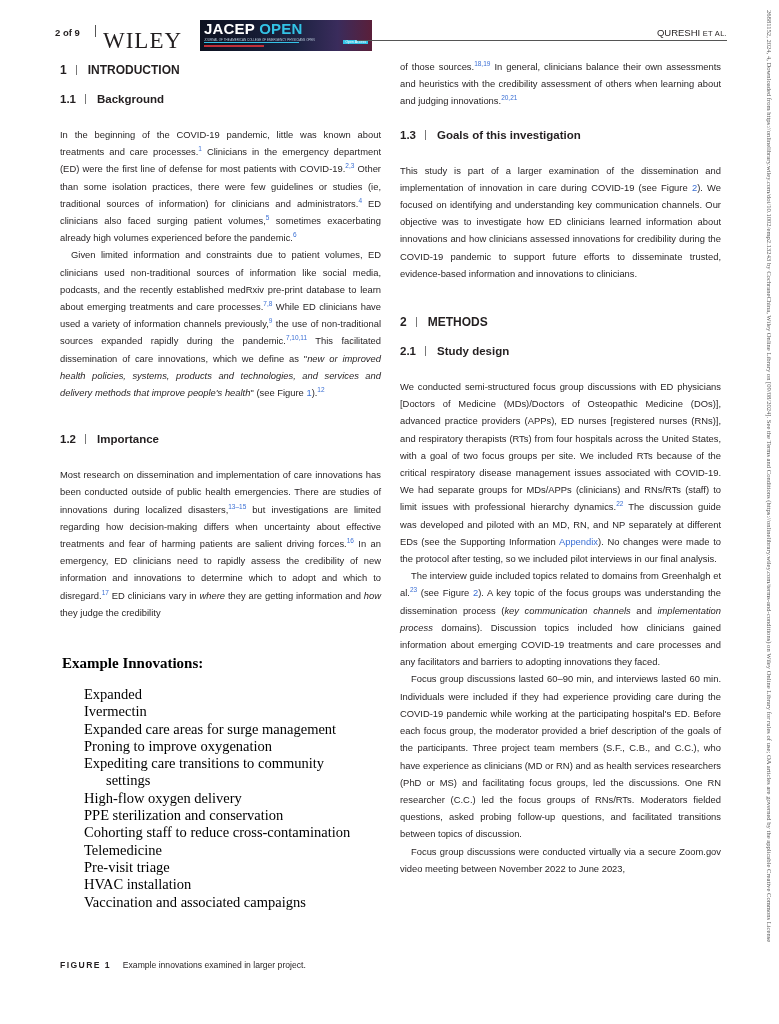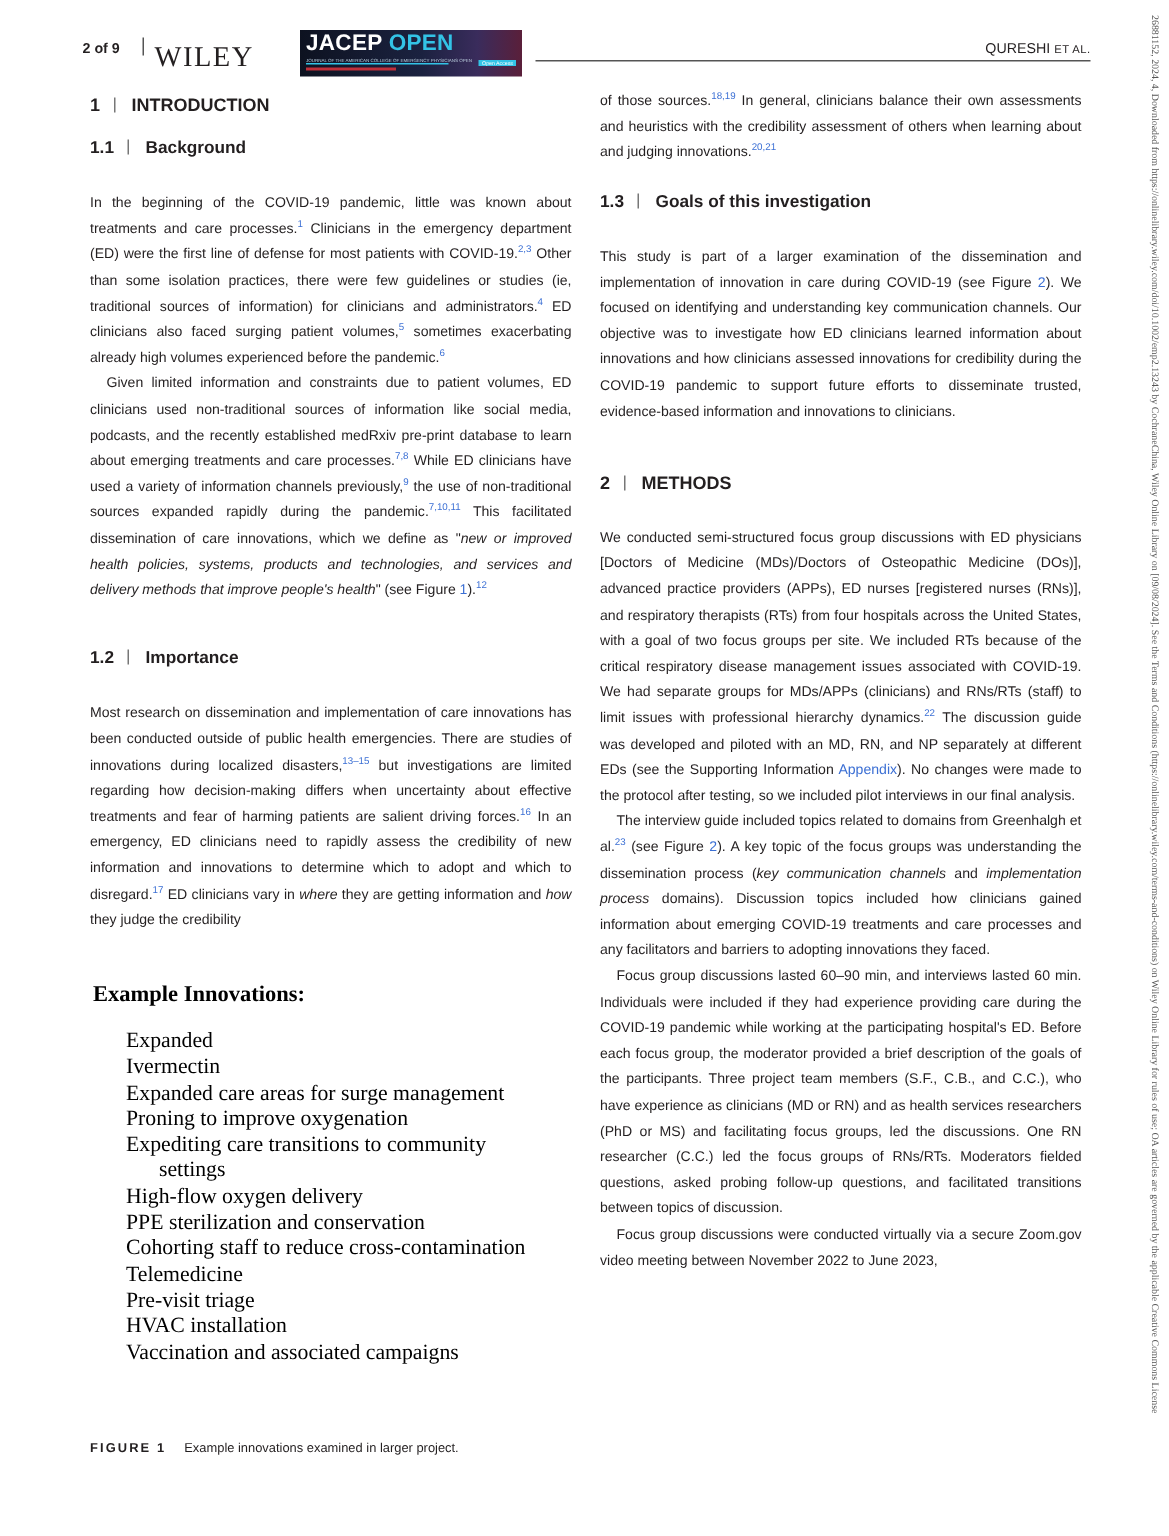--- a/index.html
+++ b/index.html
@@ -1,22 +1,22 @@
 <!DOCTYPE html>
 <html><head>
 <meta charset="utf-8">
 <style>
   html, body { margin: 0; padding: 0; background: #ffffff; }
   body { width: 779px; height: 1024px; position: relative; overflow: hidden;
          font-family: "Liberation Sans", sans-serif; color: #231f20; }
   .header { position: absolute; top: 22px; left: 55px; right: 52px; height: 30px; }
   .page-num { position: absolute; left: 0; top: 5px; font-size: 9.5px; font-weight: bold; color: #231f20; }
   .page-sep { position: absolute; left: 40px; top: 3px; width: 1px; height: 12px; background: #555; }
-  .wiley { position: absolute; left: 48px; top: 6px; font-family: "Liberation Serif", serif; font-size: 19px; letter-spacing: 1px; color: #231f20; }
-  .jacep { position: absolute; left: 145px; top: -2px; width: 148px; height: 31px;
+  .wiley { position: absolute; left: 48px; top: 6px; font-family: "Liberation Serif", serif; font-size: 23px; letter-spacing: 1px; color: #231f20; }
+  .jacep { position: absolute; left: 145px; top: -2px; width: 172px; height: 31px;
            background: linear-gradient(90deg, #0d1220 0%, #1b2240 55%, #3a2c5c 80%, #5a1f3a 100%); overflow: hidden; }
   .jacep .t1 { position: absolute; left: 4px; top: 0px; font-weight: bold; font-size: 15px; color: #ffffff; letter-spacing: 0.2px; }
   .jacep .t1 span { color: #33c3e6; }
   .jacep .t2 { position: absolute; left: 4px; top: 18px; font-size: 3px; color: #bcd; }
   .jacep .bar { position: absolute; left: 4px; top: 22px; width: 95px; height: 1px; background: #33c3e6; }
   .jacep .oa { position: absolute; right: 4px; top: 20px; font-size: 3.5px; background: #33c3e6; color: #fff; padding: 0 2px; }
   .jacep .red { position: absolute; left: 4px; top: 25px; width: 60px; height: 2px; background: #c0303a; }
   .hdr-rule-right { position: absolute; left: 302px; right: 0; top: 18px; height: 1px; background: #555; }
   .running-head { position: absolute; right: 0; top: 5px; font-size: 9.5px; color: #231f20; }
   .running-head small { font-size: 7.5px; letter-spacing: 0.3px; }
@@ -101,20 +101,23 @@
 
 <div class="col col-right">
   <p><span>of those sources.</span><sup>18,19</sup><span> In general, clinicians balance their own assessments and heuristics with the credibility assessment of others when learning about and judging innovations.</span><sup>20,21</sup></p>
   <div class="h2" style="">
     <span>1.3</span><span class="sep"></span><span>Goals of this investigation</span>
   </div>
   <p style="margin-top:18px"><span>This study is part of a larger examination of the dissemination and implementation of innovation in care during COVID-19 (see Figure </span><span class="link">2</span><span>). We focused on identifying and understanding key communication channels. Our objective was to investigate how ED clinicians learned information about innovations and how clinicians assessed innovations for credibility during the COVID-19 pandemic to support future efforts to disseminate trusted, evidence-based information and innovations to clinicians.</span></p>
   <div class="h1" style="margin-top:32px">
     <span>2</span><span class="sep"></span><span>METHODS</span>
   </div>
+  <div class="h2" style="margin-top:12px">
+    <span>2.1</span><span class="sep"></span><span>Study design</span>
+  </div>
   <p style="margin-top:18px"><span>We conducted semi-structured focus group discussions with ED physicians [Doctors of Medicine (MDs)/Doctors of Osteopathic Medicine (DOs)], advanced practice providers (APPs), ED nurses [registered nurses (RNs)], and respiratory therapists (RTs) from four hospitals across the United States, with a goal of two focus groups per site. We included RTs because of the critical respiratory disease management issues associated with COVID-19. We had separate groups for MDs/APPs (clinicians) and RNs/RTs (staff) to limit issues with professional hierarchy dynamics.</span><sup>22</sup><span> The discussion guide was developed and piloted with an MD, RN, and NP separately at different EDs (see the Supporting Information </span><span class="link">Appendix</span><span>). No changes were made to the protocol after testing, so we included pilot interviews in our final analysis.</span></p>
   <p class="indent"><span>The interview guide included topics related to domains from Greenhalgh et al.</span><sup>23</sup><span> (see Figure </span><span class="link">2</span><span>). A key topic of the focus groups was understanding the dissemination process (</span><em>key communication channels</em><span> and </span><em>implementation process</em><span> domains). Discussion topics included how clinicians gained information about emerging COVID-19 treatments and care processes and any facilitators and barriers to adopting innovations they faced.</span></p>
   <p class="indent">Focus group discussions lasted 60–90 min, and interviews lasted 60 min. Individuals were included if they had experience providing care during the COVID-19 pandemic while working at the participating hospital's ED. Before each focus group, the moderator provided a brief description of the goals of the participants. Three project team members (S.F., C.B., and C.C.), who have experience as clinicians (MD or RN) and as health services researchers (PhD or MS) and facilitating focus groups, led the discussions. One RN researcher (C.C.) led the focus groups of RNs/RTs. Moderators fielded questions, asked probing follow-up questions, and facilitated transitions between topics of discussion.</p>
   <p class="indent">Focus group discussions were conducted virtually via a secure Zoom.gov video meeting between November 2022 to June 2023,</p>
 </div>
 
 <div class="sidebar">
   <div class="sidebar-text">26881152, 2024, 4, Downloaded from https://onlinelibrary.wiley.com/doi/10.1002/emp2.13243 by CochraneChina, Wiley Online Library on [09/08/2024]. See the Terms and Conditions (https://onlinelibrary.wiley.com/terms-and-conditions) on Wiley Online Library for rules of use; OA articles are governed by the applicable Creative Commons License</div>
 </div>
 

